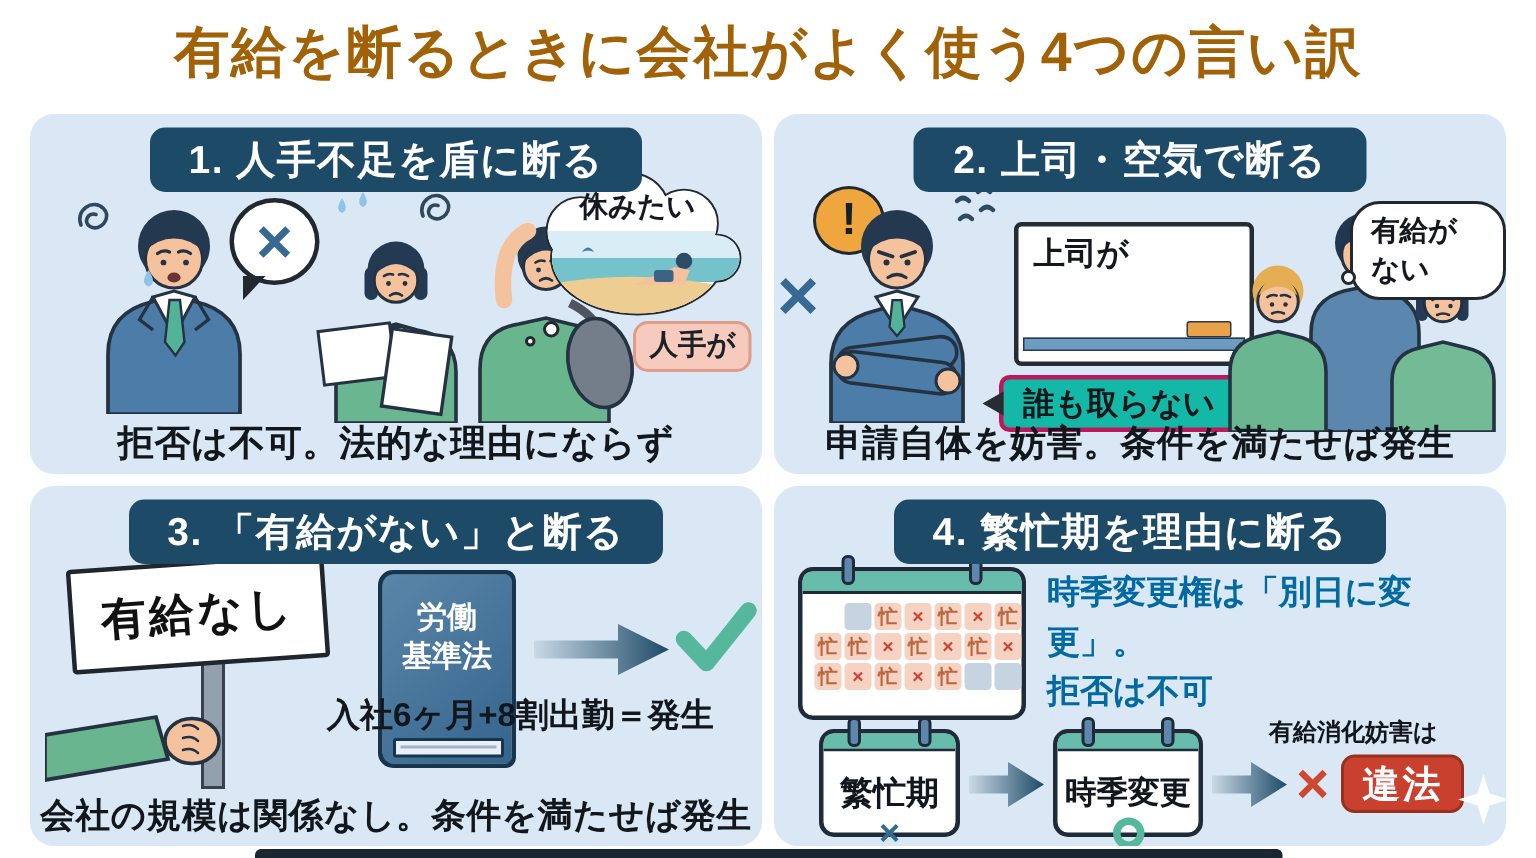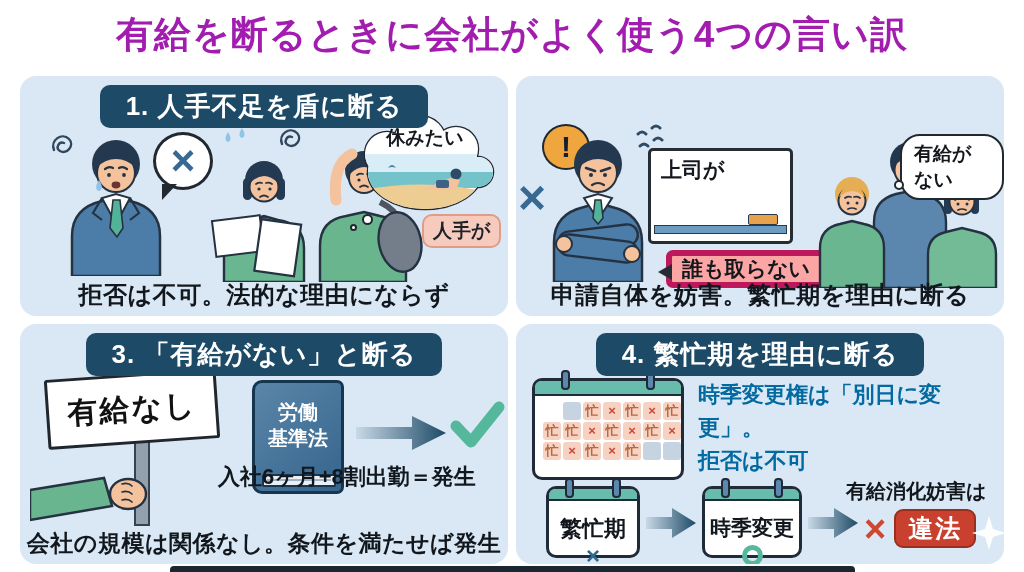--- a/index.html
+++ b/index.html
@@ -1,21 +1,21 @@
 <!DOCTYPE html>
 <html><head>
 <meta charset="utf-8">
 <style>
   * { margin:0; padding:0; box-sizing:border-box; }
   html,body { width:1024px; height:572px; overflow:hidden; background:#fff;
     font-family:"Liberation Sans","DejaVu Sans",sans-serif; }
   .page { position:relative; width:1024px; height:572px; background:#fff; }
 
   .title { position:absolute; top:10px; left:0; width:100%; text-align:center;
-    font-size:37px; font-weight:900; color:#a21caf; letter-spacing:1px; }
+    font-size:37px; font-weight:900; color:#a16207; letter-spacing:1px; }
 
   .grid { position:absolute; top:76px; left:20px; width:984px; height:488px;
     display:grid; grid-template-columns:1fr 1fr; grid-template-rows:1fr 1fr; gap:8px; }
 
   .panel { position:relative; background:#d9e8f4; border-radius:16px; overflow:hidden; }
   .phead { position:relative; width:fit-content; margin:9px auto 0; background:#1d4a66;
     color:#fff; font-size:26px; font-weight:800; padding:4px 26px; border-radius:10px;
     letter-spacing:1px; z-index:5; }
   .caption { position:absolute; bottom:5px; left:0; width:100%; text-align:center;
     font-size:23px; font-weight:800; color:#12171d; letter-spacing:.5px; z-index:5; }
@@ -40,21 +40,21 @@
   
   .excl { width:48px; height:46px; background:#efa63e; border:2.5px solid #22282f;
     border-radius:50%; display:flex; align-items:center; justify-content:center;
     font-size:30px; font-weight:900; color:#17202a; }
   .board { background:#fff; border:3px solid #262c34; border-radius:5px; }
   .board-text { padding:5px 10px; font-size:21px; font-weight:800; color:#14181d; line-height:1.3; }
   .tray { position:absolute; left:3px; right:3px; bottom:7px; height:9px;
     background:#6d9cc2; border:1.5px solid #2b3a4a; }
   .eraser { position:absolute; right:12px; bottom:16px; width:30px; height:11px;
     background:#e8a24a; border:1.5px solid #2b3a4a; border-radius:2px; }
-  .speech-rect { background:#fca5a5; border:6px solid #be185d; border-radius:7px;
+  .speech-rect { background:#14b8a6; border:3px solid #be185d; border-radius:7px;
     display:flex; align-items:center; justify-content:center;
     font-size:21px; font-weight:800; color:#14181d; }
   .pill { background:#fff; border:2.5px solid #22282f; border-radius:20px;
     padding:5px 12px; font-size:19px; font-weight:800; color:#14181d; }
   .dot { position:absolute; background:#fff; border:2px solid #22282f; border-radius:50%; }
 
   
   .signboard { background:#fff; border:3px solid #20262d; border-radius:3px;
     display:flex; align-items:center; justify-content:center;
     font-size:30px; font-weight:800; color:#111; letter-spacing:2px; }
@@ -82,21 +82,21 @@
   .cal-cell.busy { background:#f6d2c3; color:#b9673f; }
   .cal-cell.x { background:#f6d2c3; color:#cf4430; }
   .cal-cell.blank { background:#c6d3e1; }
   .cal-cell.empty { visibility:hidden; }
   .note { font-size:22px; font-weight:800; color:#0369a1; line-height:1.5; }
   .minical { background:#fff; border:3px solid #1f2b38; border-radius:10px; text-align:center; }
   .minical .cal-strip { height:12px; }
   .minical-label { margin-top:25px; font-size:22px; font-weight:800; color:#12171d; }
   .mini-x { font-size:24px; font-weight:900; color:#2f6b8f; line-height:1; }
   .mini-o { width:21px; height:21px; border:5px solid #55b79b; border-radius:50%; margin:3px auto 0; }
-  .result-label { font-size:20px; font-weight:800; color:#12171d; }
+  .result-label { font-size:16px; font-weight:800; color:#12171d; }
   .result-row { display:flex; align-items:center; gap:8px; }
   .red-x { font-size:38px; font-weight:900; color:#cf4631; line-height:1; }
   .red-badge { background:#c9402e; border:2px solid #97301f; color:#fff; font-size:25px;
     font-weight:800; padding:1px 12px; border-radius:9px; letter-spacing:2px; }
 
   .bottom-bar { position:absolute; bottom:0; left:170px; width:685px; height:6px;
     background:#1b2730; border-radius:4px 4px 0 0; }
 </style>
 </head>
 <body>
@@ -219,20 +219,21 @@
         <span class="dot" style="left:330px;top:102px;width:7px;height:7px"></span>
 
         <div class="badge-pink abs" style="left:402px;top:92px">
           <div>人手が</div>
         </div>
       </div>
       <div class="caption" style="font-size:24px">拒否は不可。法的な理由にならず</div>
     </section>
 
     <section class="panel">
+      <div class="phead">2. 上司・空気で断る</div>
       <div class="scene">
 
         <div class="excl abs" style="left:26px;top:2px">
           <span>!</span>
           <span class="tail-down" style="right:2px;bottom:-11px;border-top:13px solid #22282f;border-left:12px solid transparent"></span>
         </div>
 
         <svg class="abs" style="left:118px;top:0px" width="30" height="30" viewBox="0 0 30 30">
           <g stroke="#2e4b66" stroke-width="3" stroke-linecap="round" fill="none">
             <path d="M4 12 Q8 8 12 12"></path>
@@ -254,21 +255,21 @@
           <path d="M58 49 q6 -4 12 0" stroke="#243241" stroke-width="2.2" fill="none" stroke-linecap="round"></path>
           <path d="M20 146 v-40 q0 -28 30 -35 l14 -4 l14 4 q30 7 30 35 v40 z" fill="#4c7ca8" stroke="#243241" stroke-width="2.5"></path>
           <path d="M50 62 L64 84 L78 62 L64 58 z" fill="#fff" stroke="#243241" stroke-width="2"></path>
           <path d="M61 64 h6 l2 18 -5 6 -5 -6 z" fill="#52b398" stroke="#243241" stroke-width="1.5"></path>
           <rect x="24" y="92" width="80" height="21" rx="10.5" fill="#4c7ca8" stroke="#243241" stroke-width="2.4" transform="rotate(-7 64 102)"></rect>
           <rect x="24" y="102" width="80" height="21" rx="10.5" fill="#4c7ca8" stroke="#243241" stroke-width="2.4" transform="rotate(7 64 112)"></rect>
           <circle cx="30" cy="108" r="8" fill="#f4c29c" stroke="#243241" stroke-width="2"></circle>
           <circle cx="98" cy="118" r="8" fill="#f4c29c" stroke="#243241" stroke-width="2"></circle>
         </svg>
 
-        <div class="board abs" style="left:132px;top:26px;width:145px;height:96px">
+        <div class="board abs" style="left:160px;top:26px;width:160px;height:96px">
           <div class="board-text">
             <div>上司が</div>
           </div>
           <div class="tray"></div>
           <div class="eraser"></div>
         </div>
 
         <div class="speech-rect abs" style="left:150px;top:128px;width:160px;height:38px">
           <span>誰も取らない</span>
           <span class="tail-down" style="left:-14px;top:8px;border-right:14px solid #262c34;border-top:8px solid transparent;border-bottom:8px solid transparent"></span>
@@ -308,41 +309,41 @@
             <path d="M110 156 v-34 q0 -18 18 -22 l16 -4 16 4 q18 4 18 22 v34z" fill="#72bb96" stroke="#243241" stroke-width="2.4"></path>
           </g>
         </svg>
 
         <div class="pill abs" style="left:384px;top:12px">
           <span>有給がない</span>
         </div>
         <span class="dot" style="left:378px;top:58px;width:10px;height:10px"></span>
 
       </div>
-      <div class="caption" style="font-size:24px">申請自体を妨害。繁忙期を理由に断る</div>
+      <div class="caption" style="font-size:24px">申請自体を妨害。条件を満たせば発生</div>
     </section>
 
     <section class="panel">
       <div class="phead">3. 「有給がない」と断る</div>
       <div class="scene">
 
         <div class="post abs" style="left:112px;top:-2px;width:16px;height:14px;border-radius:3px;background:#7c96aa"></div>
         <div class="post abs" style="left:114px;top:64px;width:16px;height:92px"></div>
 
         <div class="signboard abs" style="left:26px;top:4px;width:172px;height:70px;transform:rotate(-4deg)">
           <span>有給なし</span>
         </div>
 
         <svg class="abs" style="left:10px;top:102px" width="140" height="58" viewBox="0 0 140 58">
           <path d="M0 18 L74 6 L82 34 L0 48 z" fill="#69b58f" stroke="#243241" stroke-width="2.5"></path>
           <ellipse cx="98" cy="22" rx="18" ry="15" fill="#f4c29c" stroke="#243241" stroke-width="2.4"></ellipse>
           <path d="M92 12 q6 -2 10 2 M92 20 q6 -2 10 2 M92 28 q6 -2 10 2" stroke="#243241" stroke-width="1.7" fill="none" stroke-linecap="round"></path>
         </svg>
 
-        <div class="book abs" style="left:232px;top:10px;width:92px;height:114px">
+        <div class="book abs" style="left:232px;top:10px;width:92px;height:132px">
           <div class="book-label">
             <div>労働</div>
             <div>基準法</div>
           </div>
           <div class="book-pages"></div>
         </div>
 
         <svg class="abs" style="left:336px;top:44px" width="92" height="38" viewBox="0 0 92 38">
           <defs>
               <linearGradient id="g3" x1="0" y1="0" x2="1" y2="0">

